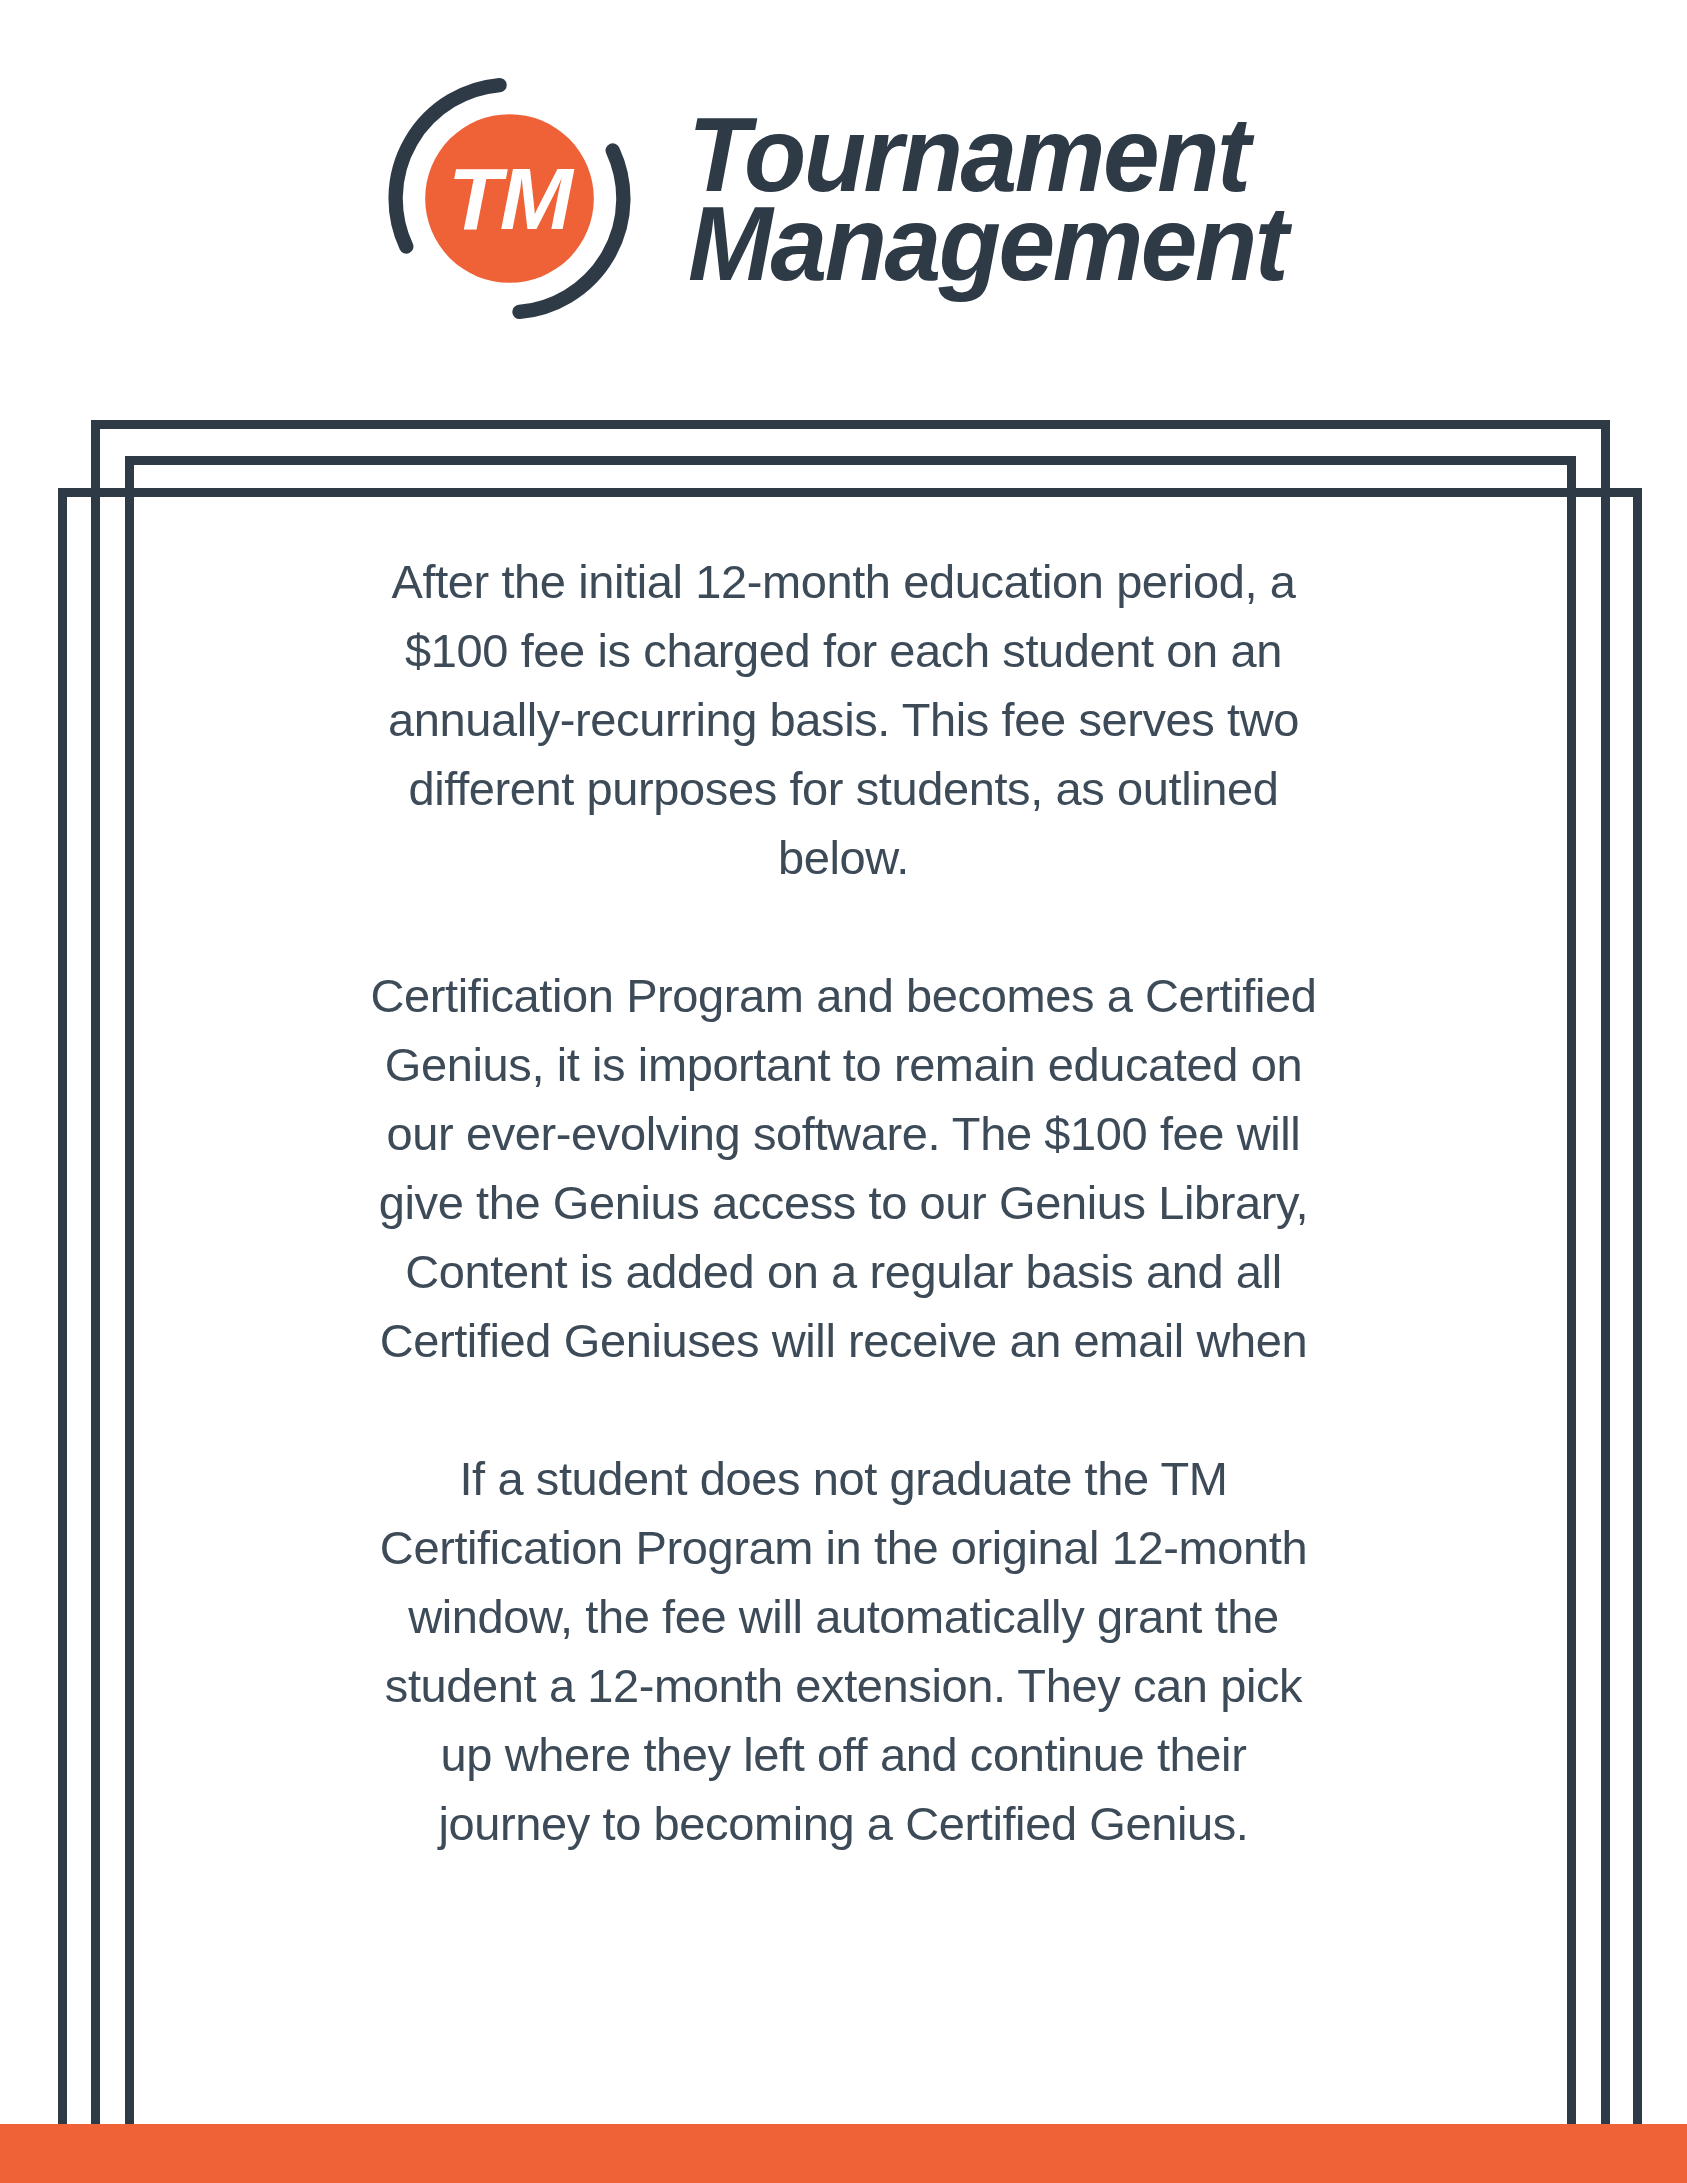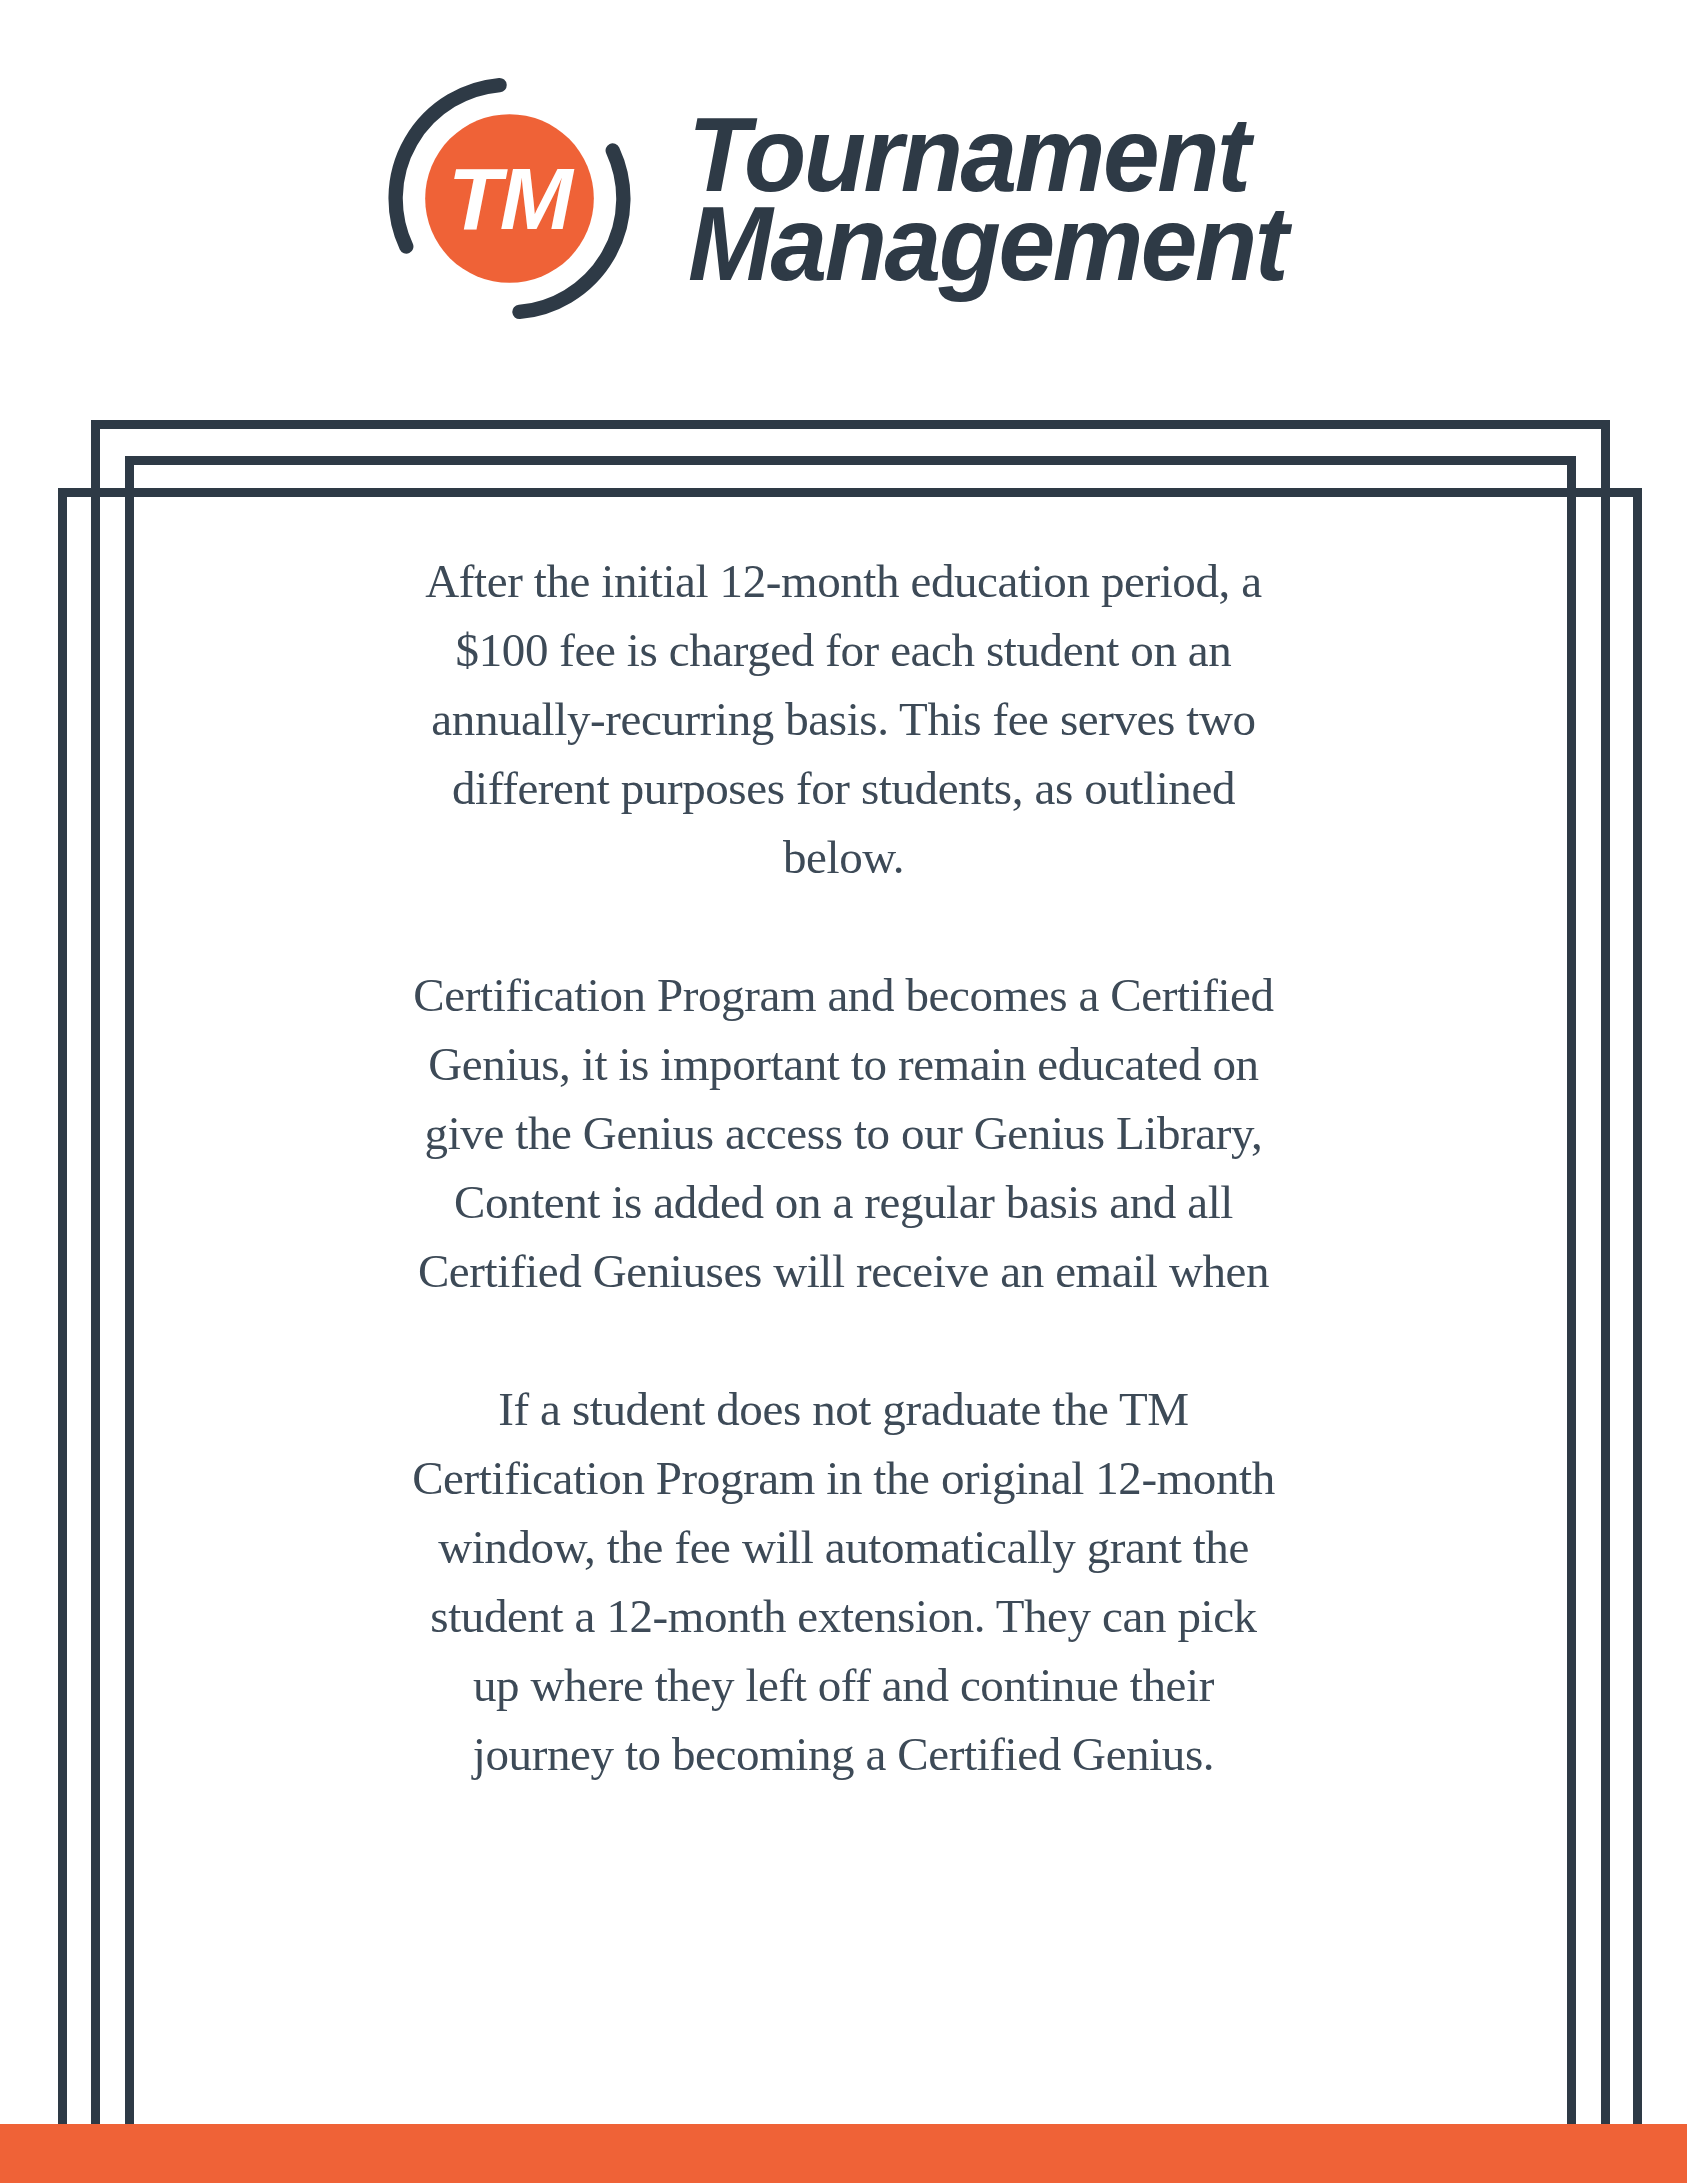--- a/index.html
+++ b/index.html
@@ -77,21 +77,21 @@
     left: 0;
     right: 0;
     z-index: 3;
     text-align: center;
     color: var(--text-color, #3D4A57);
     font-size: 47px;
     line-height: 69px;
     letter-spacing: -0.4px;
   }
   .para + .para { margin-top: 69px; }
-  .line { display: block; white-space: nowrap; font-family: Liberation Serif, serif; }
+  .line { display: block; white-space: nowrap; }
 
   
   .footer-bar {
     position: absolute;
     left: 0;
     bottom: 0;
     width: 100%;
     height: 59px;
     background: var(--accent-orange, #EF6237);
     z-index: 4;
@@ -123,20 +123,21 @@
     <p class="para">
       <span class="line">After the initial 12-month education period, a</span>
       <span class="line">$100 fee is charged for each student on an</span>
       <span class="line">annually-recurring basis. This fee serves two</span>
       <span class="line">different purposes for students, as outlined</span>
       <span class="line">below.</span>
     </p>
     <p class="para">
       <span class="line">Certification Program and becomes a Certified</span>
       <span class="line">Genius, it is important to remain educated on</span>
+      <span class="line">our ever-evolving software. The $100 fee will</span>
       <span class="line">give the Genius access to our Genius Library,</span>
       <span class="line">Content is added on a regular basis and all</span>
       <span class="line">Certified Geniuses will receive an email when</span>
     </p>
     <p class="para">
       <span class="line">If a student does not graduate the TM</span>
       <span class="line">Certification Program in the original 12-month</span>
       <span class="line">window, the fee will automatically grant the</span>
       <span class="line">student a 12-month extension. They can pick</span>
       <span class="line">up where they left off and continue their</span>

